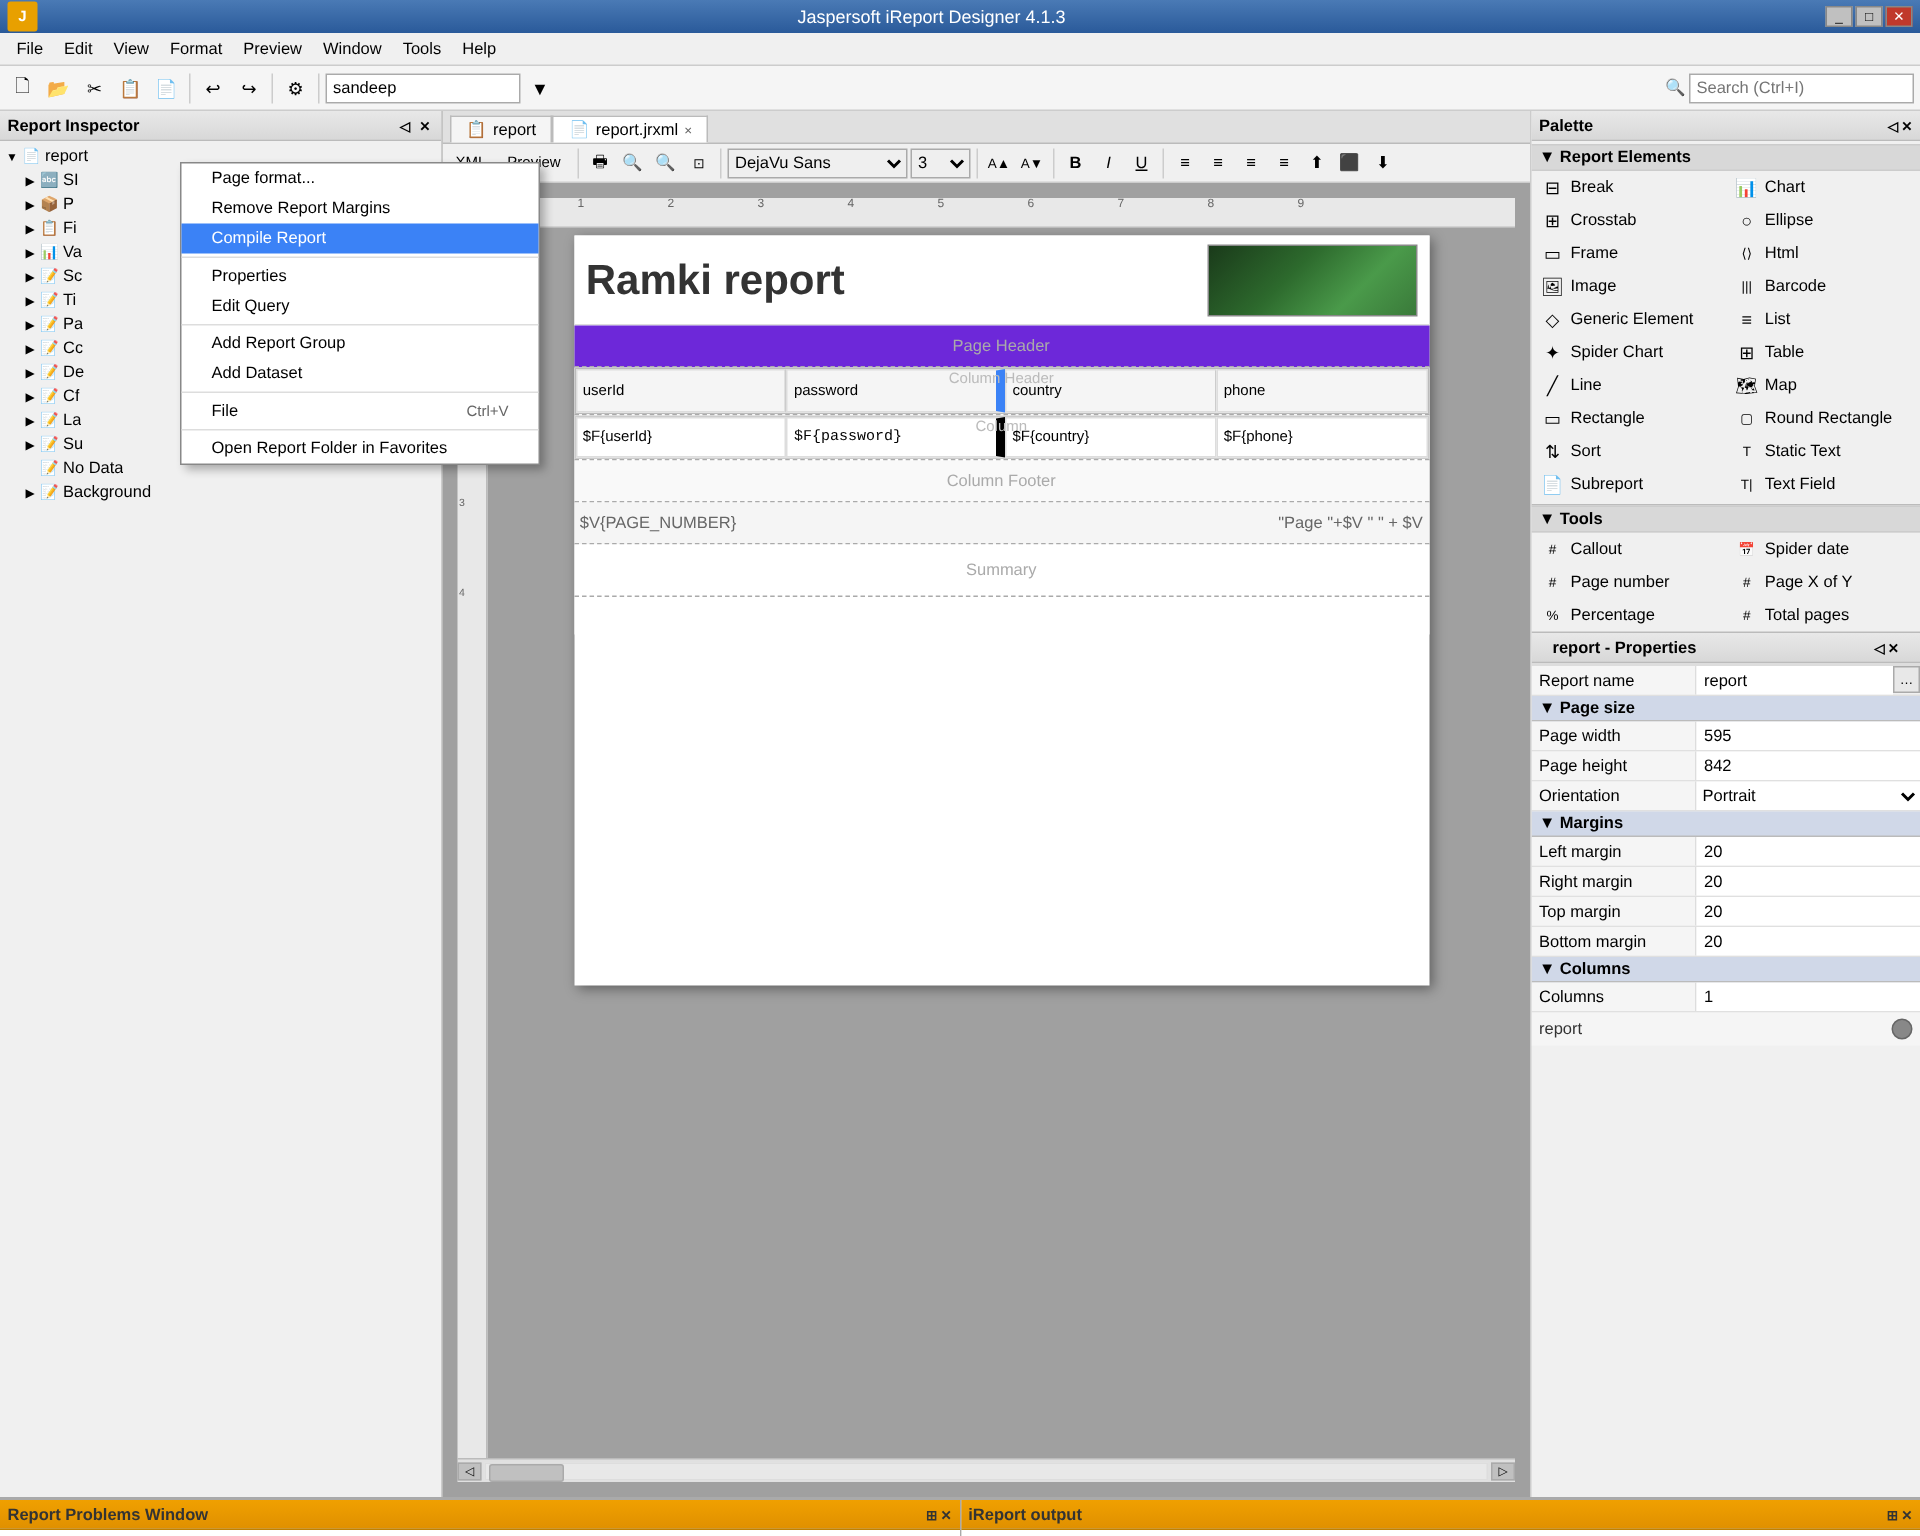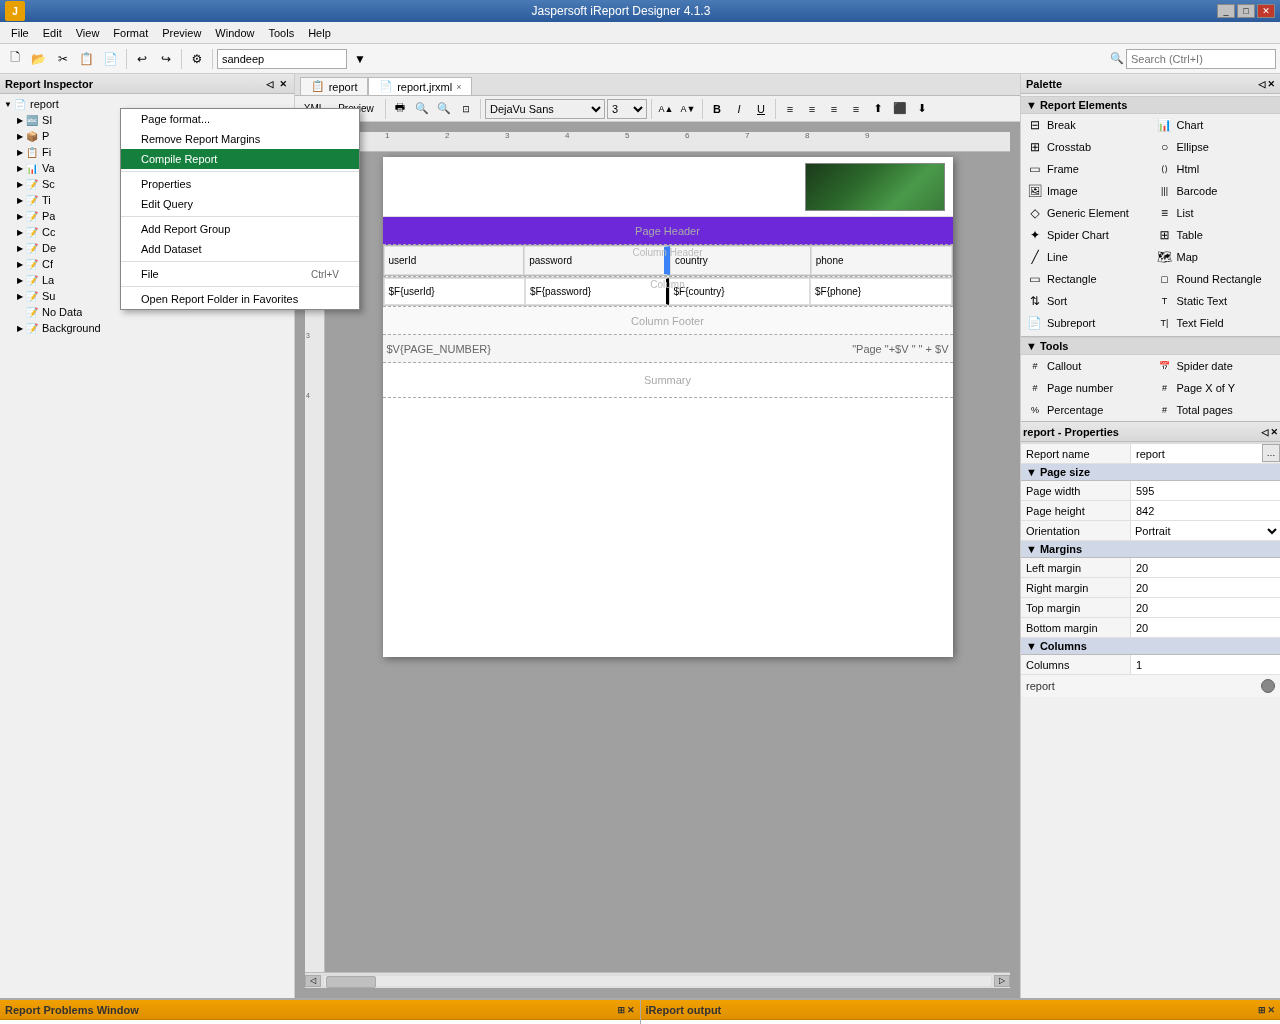--- a/index.html
+++ b/index.html
@@ -29,21 +29,21 @@
 
     
     .left-panel { width: 295px; background: #f0f0f0; border-right: 1px solid #ccc; display: flex; flex-direction: column; }
     .panel-header { background: linear-gradient(to bottom, #e8e8e8, #d8d8d8); border-bottom: 1px solid #bbb; height: 20px; display: flex; align-items: center; padding: 0 5px; font-weight: bold; font-size: 11px; justify-content: space-between; }
     .panel-header-controls { display: flex; gap: 2px; }
     .panel-ctrl-btn { font-size: 9px; cursor: pointer; padding: 0 2px; }
 
     
     .context-menu { position: absolute; left: 120px; top: 108px; width: 240px; background: white; border: 1px solid #888; box-shadow: 3px 3px 6px rgba(0,0,0,0.3); z-index: 1000; }
     .context-menu-item { padding: 4px 20px; cursor: pointer; font-size: 11px; display: flex; justify-content: space-between; align-items: center; }
-    .context-menu-item.highlighted { background: #15803d; color: white; }
+    .context-menu-item.highlighted { background: #3b82f6; color: white; }
     .context-menu-sep { height: 1px; background: #ddd; margin: 2px 0; }
     .context-menu-item .shortcut { color: #666; font-size: 10px; }
 
     
     .center-panel { flex: 1; display: flex; flex-direction: column; background: #a0a0a0; overflow: hidden; }
     .doc-tabs { background: #e0e0e0; border-bottom: 1px solid #bbb; height: 22px; display: flex; align-items: flex-end; padding: 0 5px; }
     .doc-tab { padding: 2px 10px; border: 1px solid #bbb; border-bottom: none; background: #f5f5f5; cursor: pointer; font-size: 11px; display: flex; align-items: center; gap: 4px; height: 18px; }
     .doc-tab.active { background: white; }
     .tab-close { font-size: 9px; cursor: pointer; color: #666; }
     .format-toolbar { background: #f0f0f0; border-bottom: 1px solid #ccc; height: 26px; display: flex; align-items: center; padding: 0 4px; gap: 2px; }
@@ -84,21 +84,21 @@
     .palette-header { background: linear-gradient(to bottom, #e8e8e8, #d8d8d8); border-bottom: 1px solid #bbb; height: 20px; display: flex; align-items: center; padding: 0 5px; font-weight: bold; justify-content: space-between; }
 
     .palette-section { padding: 2px 0; }
     .palette-section-header { background: #d8d8d8; padding: 2px 5px; font-weight: bold; font-size: 11px; border-bottom: 1px solid #ccc; border-top: 1px solid #ccc; cursor: pointer; display: flex; align-items: center; gap: 3px; }
     .palette-grid { display: grid; grid-template-columns: 1fr 1fr; gap: 0; }
     .palette-item { display: flex; align-items: center; gap: 4px; padding: 2px 5px; cursor: pointer; font-size: 11px; border: 1px solid transparent; }
     .palette-icon { width: 16px; height: 16px; display: flex; align-items: center; justify-content: center; font-size: 12px; flex-shrink: 0; }
 
     
     .properties-panel { border-top: 1px solid #bbb; flex: 1; overflow-y: auto; }
-    .prop-header { background: linear-gradient(to bottom, #e8e8e8, #d8d8d8); border-bottom: 1px solid #bbb; height: 20px; display: flex; align-items: center; padding: 0 2px; font-weight: bold; justify-content: space-between; }
+    .prop-header { background: linear-gradient(to bottom, #e8e8e8, #d8d8d8); border-bottom: 1px solid #bbb; height: 20px; display: flex; align-items: center; padding: 0 14px; font-weight: bold; justify-content: space-between; }
     .prop-section-header { background: #d0d8e8; padding: 2px 5px; font-size: 11px; font-weight: bold; border-bottom: 1px solid #bbb; display: flex; align-items: center; gap: 3px; }
     .prop-row { display: flex; border-bottom: 1px solid #e0e0e0; min-height: 20px; align-items: stretch; }
     .prop-label { width: 110px; padding: 2px 5px; background: #f5f5f5; border-right: 1px solid #ddd; font-size: 11px; display: flex; align-items: center; flex-shrink: 0; }
     .prop-value { flex: 1; padding: 2px 5px; font-size: 11px; display: flex; align-items: center; background: white; }
     .prop-value select { width: 100%; border: none; font-size: 11px; background: transparent; }
     .prop-browse-btn { width: 18px; height: 18px; border: 1px solid #aaa; background: #e8e8e8; cursor: pointer; display: flex; align-items: center; justify-content: center; font-size: 9px; flex-shrink: 0; }
 
     .prop-footer { padding: 4px 5px; font-size: 11px; color: #333; background: #f5f5f5; display: flex; align-items: center; justify-content: space-between; }
     .prop-circle { width: 14px; height: 14px; border-radius: 50%; background: #888; border: 1px solid #666; }
 
@@ -336,20 +336,21 @@
               <span style="position:absolute;top:180px;left:1px;font-size:7px;color:#666;">3</span>
               <span style="position:absolute;top:240px;left:1px;font-size:7px;color:#666;">4</span>
             </div>
           </div>
 
           <div style="flex:1;overflow:auto;padding:5px;">
             <div class="report-canvas">
 
               <div class="report-section section-title" style="height:60px;border-bottom:1px solid #ddd;">
                 <div class="report-title-content">
+                  <div class="report-title-text">Ramki report</div>
                   <div class="report-title-img" style="width:140px;height:48px;background:linear-gradient(135deg,#1a3a1a 0%,#2d6a2d 40%,#4a9a4a 70%,#3a7a3a 100%);border:1px solid #888;margin-left:auto;"></div>
                 </div>
               </div>
 
               <div class="report-section section-page-header" style="height:28px;background:#6d28d9;">
                 <div class="section-label" style="color:#aaa;font-size:11px;">Page Header</div>
               </div>
 
               <div class="report-section section-column-header" style="height:32px;">
                 <div style="display:flex;height:100%;border:1px solid #bbb;">
@@ -357,21 +358,21 @@
                   <div class="detail-cell" style="background:#f5f5f5;border-right:6px solid #3b82f6;">password</div>
                   <div class="detail-cell" style="background:#f5f5f5;border-right:1px solid #ccc;">country</div>
                   <div class="detail-cell" style="background:#f5f5f5;">phone</div>
                 </div>
                 <div class="section-label" style="color:#bbb;top:2px;transform:none;text-align:center;font-size:10px;">Column Header</div>
               </div>
 
               <div class="report-section section-detail" style="height:30px;">
                 <div style="display:flex;height:100%;border:1px solid #ccc;">
                   <div class="detail-cell" style="border-right:1px solid #ddd;">$F{userId}</div>
-                  <div class="detail-cell" style="border-right:3px solid #000000;">$F{password}</div>
+                  <div class="detail-cell" style="border-right:6px solid #000000;font-family:Liberation Mono, monospace;">$F{password}</div>
                   <div class="detail-cell" style="border-right:1px solid #ddd;">$F{country}</div>
                   <div class="detail-cell">$F{phone}</div>
                 </div>
                 <div class="section-label" style="color:#bbb;top:2px;transform:none;text-align:center;font-size:10px;">Column</div>
               </div>
 
               <div class="report-section section-column-footer" style="height:28px;background:#f9f9f9;">
                 <div class="section-label" style="color:#aaa;font-size:11px;">Column Footer</div>
               </div>
 

